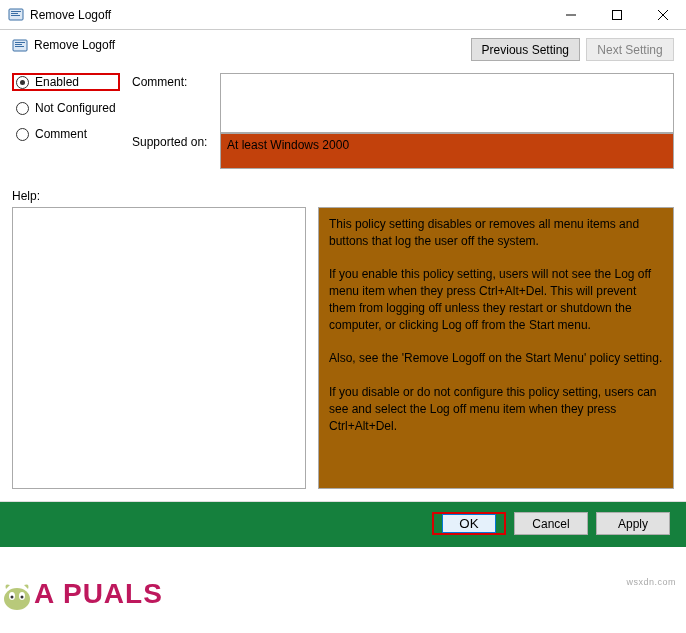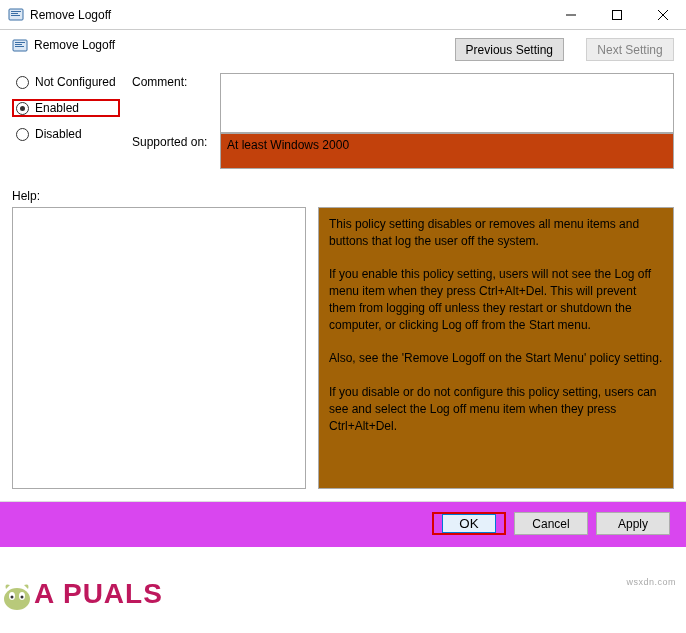--- a/index.html
+++ b/index.html
@@ -7,21 +7,21 @@
     
     .titlebar { height: 30px; display: flex; align-items: center; border-bottom: 1px solid #ccc; }
     .titlebar-icon { width: 16px; height: 16px; margin: 0 6px 0 8px; display: inline-flex; }
     .titlebar-title { flex: 1; font-size: 12px; }
     .titlebar-controls { display: flex; }
     .titlebar-btn { width: 46px; height: 30px; display: flex; align-items: center; justify-content: center; background: transparent; border: none; cursor: pointer; }
     
     .header-section { padding: 8px 12px 0 12px; display: flex; align-items: flex-start; }
     .header-icon { width: 16px; height: 16px; margin-right: 6px; }
     .header-title { font-size: 12px; flex: 1; }
-    .header-buttons { display: flex; gap: 22px; }
+    .header-buttons { display: flex; gap: 6px; }
     .std-button { min-width: 88px; height: 23px; font-size: 12px; background: #e1e1e1; border: 1px solid #adadad; cursor: pointer; padding: 0 10px; }
     .std-button.disabled { color: #838383; background: #ededed; border-color:#d0d0d0; cursor: default; }
     
     .config-section { display: flex; padding: 12px; gap: 12px; }
     .radio-group { width: 108px; display: flex; flex-direction: column; gap: 8px; }
     .radio-row { display: flex; align-items: center; gap: 6px; padding: 2px 4px; cursor: pointer; }
     .radio-row.highlighted { border: 2px solid #d80000; padding: 0px 2px; }
     .radio-circle { width: 13px; height: 13px; border: 1px solid #333; border-radius: 50%; background: #fff; display: flex; align-items: center; justify-content: center; flex-shrink: 0; }
     .radio-dot { width: 5px; height: 5px; border-radius: 50%; background: #333; }
     .radio-label { font-size: 12px; }
@@ -33,21 +33,21 @@
     .supported-box { flex: 1; height: 36px; border: 1px solid #aaa; background: #c2410c; padding: 4px 6px; font-size: 12px; overflow-y: scroll; }
     
     .columns-header { display: flex; padding: 8px 12px 4px 12px; }
     .col-half { flex: 1; font-size: 12px; }
     .col-half.left { width: 294px; flex: none; margin-right: 12px; }
     
     .panes { display: flex; padding: 0 12px 12px 12px; gap: 12px; height: 294px; }
     .options-box { width: 294px; border: 1px solid #aaa; background: #fff; }
     .help-box { flex: 1; border: 1px solid #aaa; background: #a16207; padding: 8px 10px; font-size: 12px; line-height: 1.4; overflow-y: auto; white-space: pre-wrap; }
     
-    .bottom-buttons { display: flex; justify-content: flex-end; gap: 8px; padding: 10px 16px 12px 12px; background:#d946ef; border-top:1px solid #ddd;}
+    .bottom-buttons { display: flex; justify-content: flex-end; gap: 8px; padding: 10px 16px 12px 12px; background:#15803d; border-top:1px solid #ddd;}
     .bottom-buttons .std-button { min-width: 74px; }
     .ok-highlight { border: 2px solid #d80000; padding: 0 8px; min-width: 74px; height: 23px; }
     .ok-inner { border: 1px solid #0078d7; background: #e5f1fb; width: 100%; height: 19px; display: flex; align-items:center; justify-content:center; margin-top:0;}
     
     .watermark { position: absolute; right: 10px; bottom: 46px; font-size: 9px; color: #aaa; letter-spacing: 0.5px; }
     .appuals { position: absolute; left: 0; bottom: 20px; font-size: 28px; font-weight: 700; color: #be185d; letter-spacing: 1px; z-index:5;}
     .appuals-icon { display:inline-block; width: 34px; height: 34px; vertical-align: middle;}
     
     ::-webkit-scrollbar { width: 17px; }
     ::-webkit-scrollbar-track { background: #f0f0f0; }
@@ -98,33 +98,33 @@
   </span>
   <span class="header-title">Remove Logoff</span>
   <div class="header-buttons">
     <button class="std-button">Previous Setting</button>
     <button class="std-button disabled">Next Setting</button>
   </div>
 </div>
 
 <div class="config-section">
   <div class="radio-group">
-    <label class="radio-row">
-      <span class="radio-circle"></span>
-      <span class="radio-label">Not Configured</span>
-    </label>
     <label class="radio-row highlighted">
       <span class="radio-circle">
           <span class="radio-dot"></span>
         </span>
       <span class="radio-label">Enabled</span>
     </label>
     <label class="radio-row">
       <span class="radio-circle"></span>
-      <span class="radio-label">Disabled</span>
+      <span class="radio-label">Not Configured</span>
+    </label>
+    <label class="radio-row">
+      <span class="radio-circle"></span>
+      <span class="radio-label">Comment</span>
     </label>
   </div>
   <div class="right-fields">
     <div class="field-row">
       <span class="field-label">Comment:</span>
       <textarea class="comment-box" style=""></textarea>
     </div>
     <div class="field-row">
       <span class="field-label">Supported on:</span>
       <div class="supported-box">At least Windows 2000</div>

